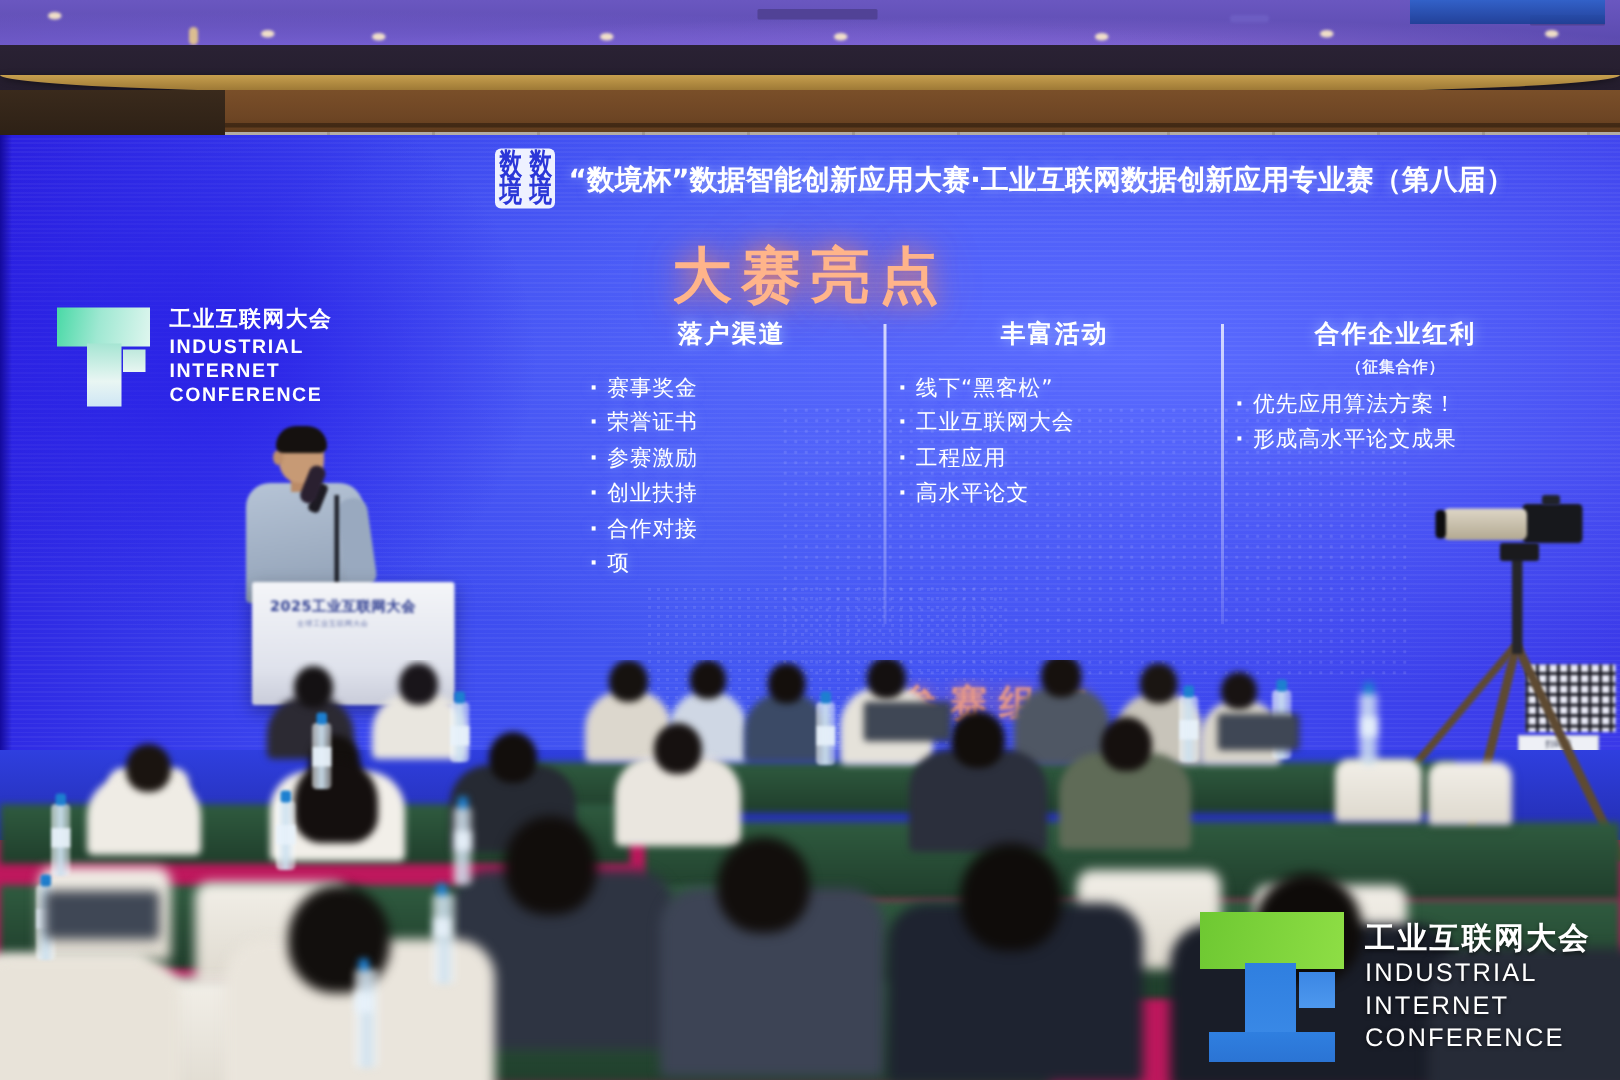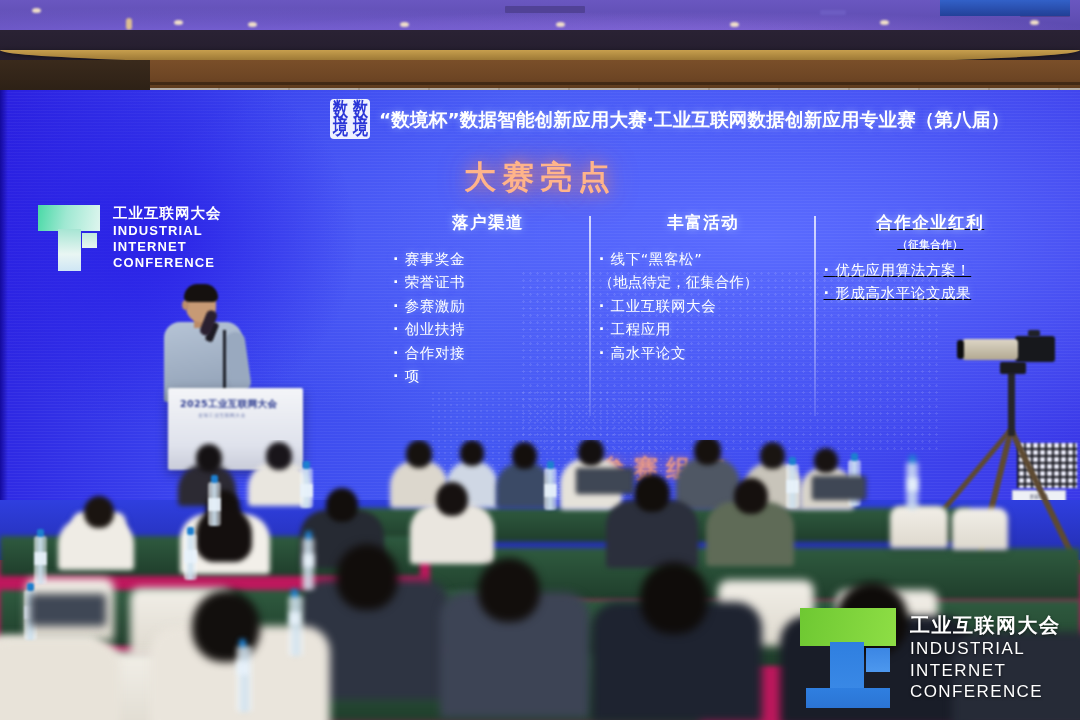--- a/index.html
+++ b/index.html
@@ -101,31 +101,31 @@
   .seal span{display:block;transform:scaleY(1.35);}
   .title-main{
     color:#ffffff;font-size:18.5px;font-weight:700;white-space:nowrap;
     letter-spacing:.2px;text-shadow:0 0 7px rgba(180,200,255,.6);
     font-family:"DejaVu Sans","Liberation Sans",sans-serif;
   }
 
   
   .headline{
     position:absolute;left:0;top:156px;width:1080px;text-align:center;
-    color:#ffb48a;font-size:32px;font-weight:700;letter-spacing:6px;
+    color:#ffb48a;font-size:40px;font-weight:700;letter-spacing:6px;
     text-shadow:0 0 16px rgba(255,140,90,.75),0 0 34px rgba(255,110,60,.45);
     font-family:"DejaVu Sans","Liberation Sans",sans-serif;
   }
 
   
   .cols{position:absolute;left:385px;top:212px;width:660px;display:flex;}
   .col{position:relative;padding:0 8px;}
   .col.c1{width:200px;}
   .col.c2{width:220px;}
-  .col.c3{width:225px;text-decoration:underline;}
+  .col.c3{width:225px;}
   .col + .col:before{
     content:"";position:absolute;left:-2px;top:4px;width:2px;height:200px;
     background:linear-gradient(rgba(255,255,255,.75),rgba(255,255,255,.12));
   }
   .col-head{
     text-align:center;color:#ffffff;font-size:16.5px;font-weight:700;
     letter-spacing:1.5px;text-shadow:0 0 9px rgba(170,195,255,.8);
     font-family:"DejaVu Sans","Liberation Sans",sans-serif;
   }
   .col-sub{
@@ -322,21 +322,20 @@
         <li class="bullet">创业扶持</li>
         <li class="bullet">合作对接</li>
         <li class="bullet">项</li>
       </ul>
     </div>
 
     <div class="col c2">
       <div class="col-head">丰富活动</div>
       <ul class="col-list">
         <li class="bullet">线下“黑客松”</li>
-        <li class="nobullet">（地点待定，征集合作）</li>
         <li class="bullet">工业互联网大会</li>
         <li class="bullet">工程应用</li>
         <li class="bullet">高水平论文</li>
       </ul>
     </div>
 
     <div class="col c3">
       <div class="col-head">合作企业红利</div>
       <div class="col-sub">（征集合作）</div>
       <ul class="col-list">

